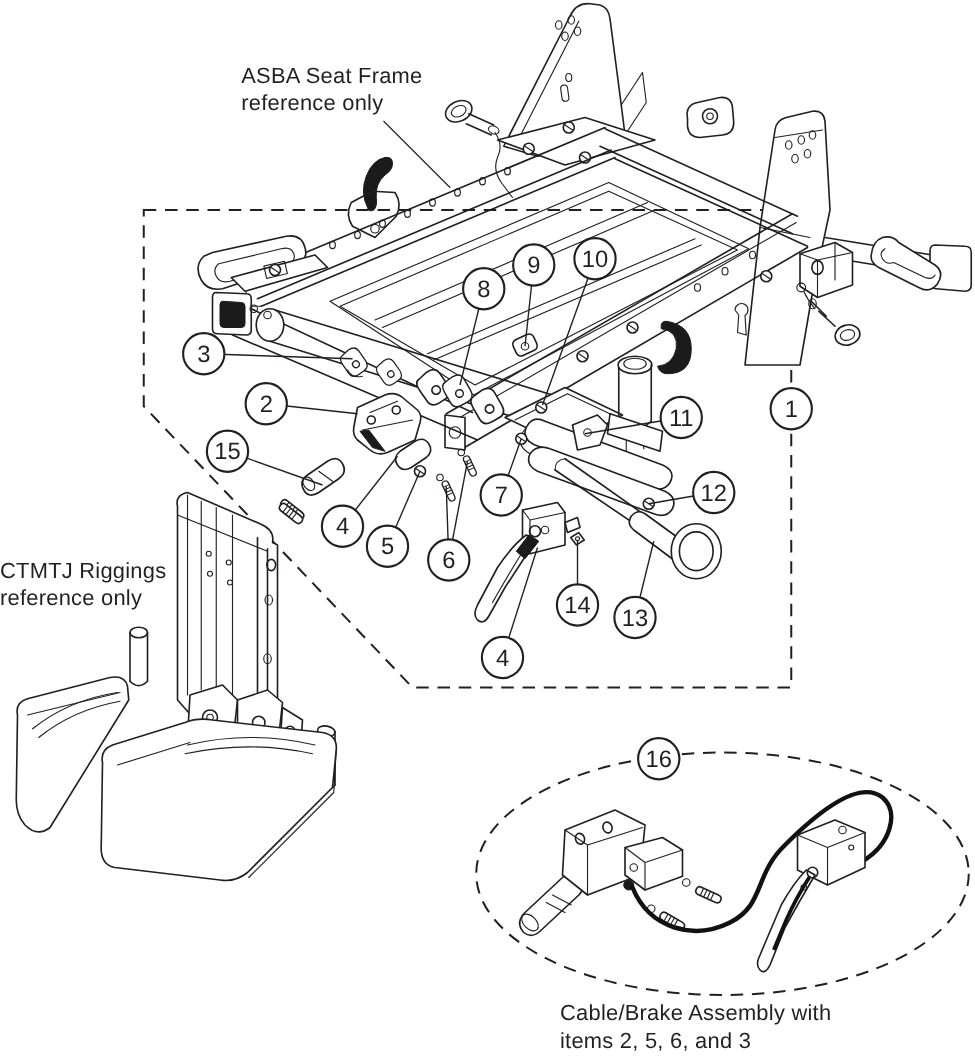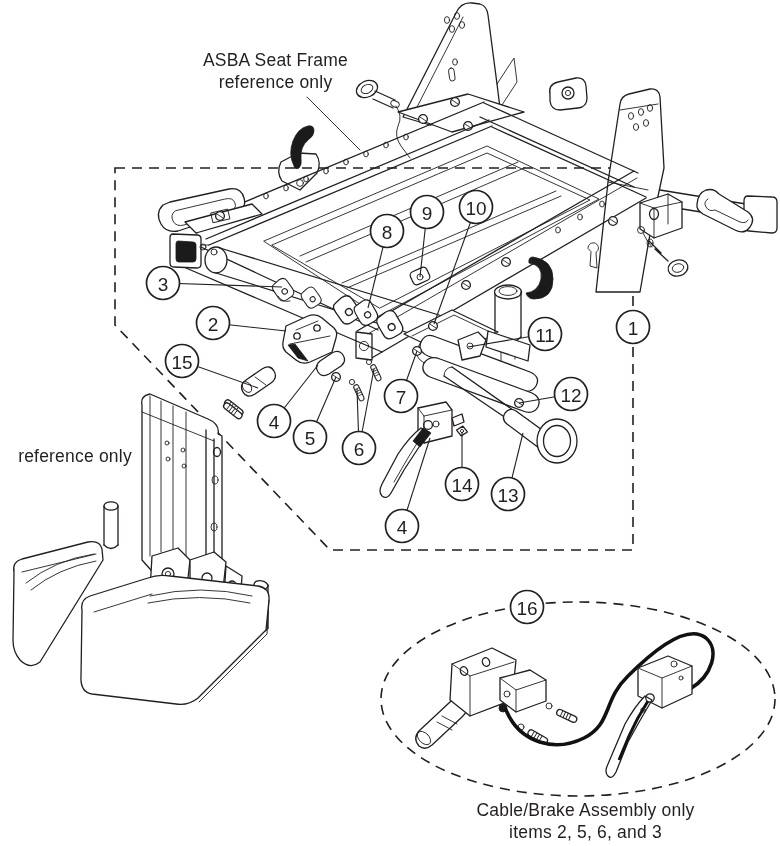--- a/index.html
+++ b/index.html
@@ -9,21 +9,21 @@
     width: 780px;
     height: 846px;
     background: var(--bg);
     font-family: "Liberation Sans", sans-serif;
     color: var(--ink);
     overflow: hidden;
   }
   #diagram-svg { position: absolute; left: 0; top: 0; }
   .fig-label {
     position: absolute;
-    text-align: center;
+    text-align: left;
     font-size: 17.5px;
     line-height: 22px;
     letter-spacing: 0.2px;
     color: var(--ink);
     white-space: nowrap;
   }
   #seat-frame-label { left: 193px; top: 49px; width: 165px; }
   #riggings-label   { left: 0px;   top: 445px; width: 150px; }
   #cable-label      { left: 448px; top: 799px; width: 275px; }
   .ln   { fill: none; stroke: var(--ink); stroke-width: 1.3; stroke-linecap: round; stroke-linejoin: round; }
@@ -459,19 +459,20 @@
           <text x="527" y="608" class="callout-num">16</text>
         </g>
       </g>
   </svg>
 
   <div class="fig-label" id="seat-frame-label">
     <div>ASBA Seat Frame</div>
     <div>reference only</div>
   </div>
   <div class="fig-label" id="riggings-label">
+    <div>CTMTJ Riggings</div>
     <div>reference only</div>
   </div>
   <div class="fig-label" id="cable-label">
-    <div>Cable/Brake Assembly only</div>
+    <div>Cable/Brake Assembly with</div>
     <div>items 2, 5, 6, and 3</div>
   </div>
 </div>
 
 </body></html>

